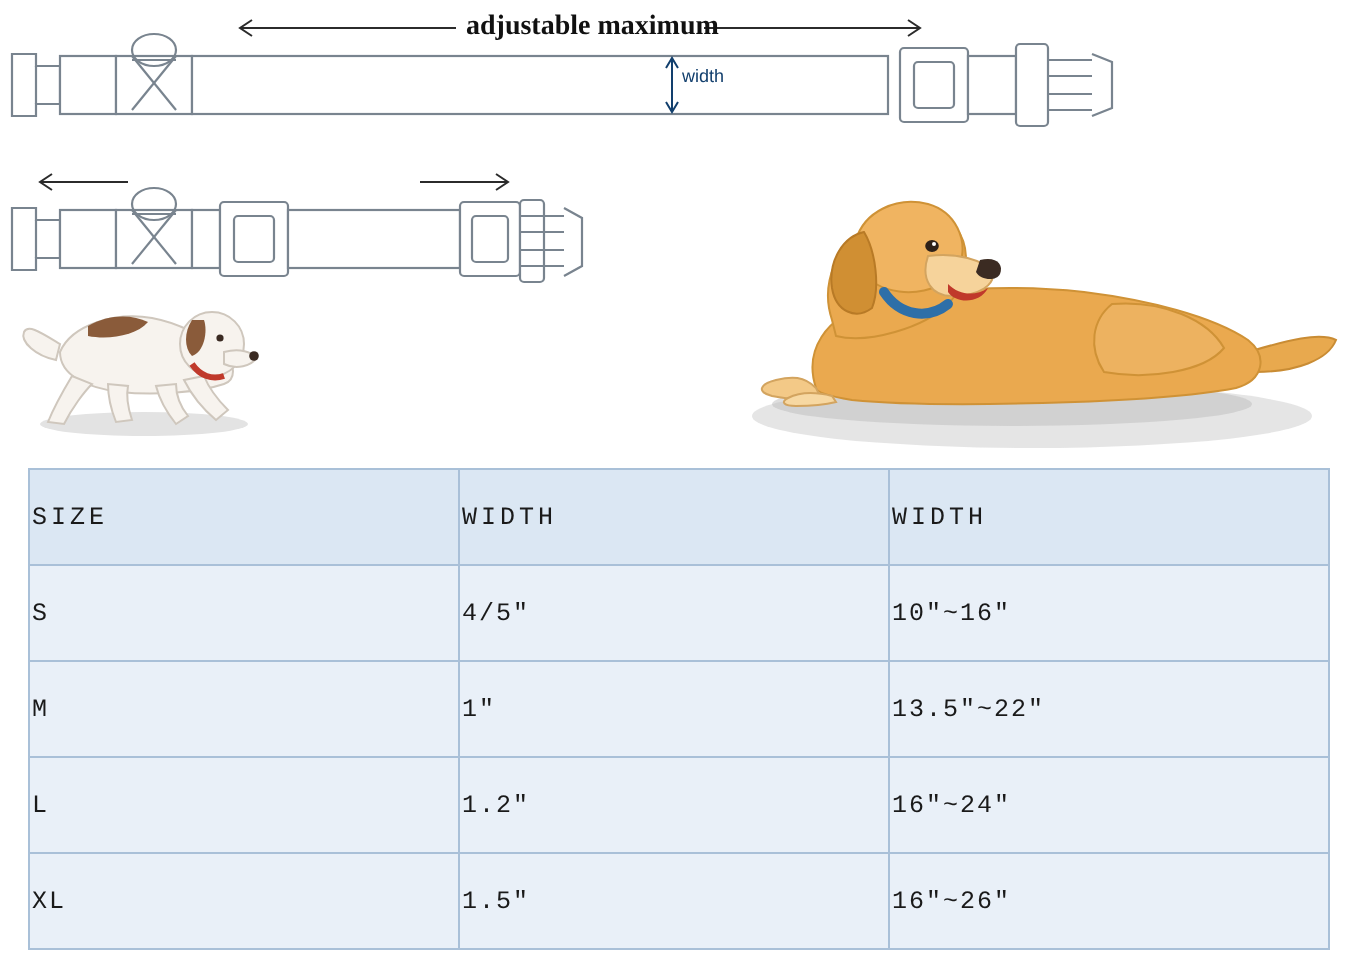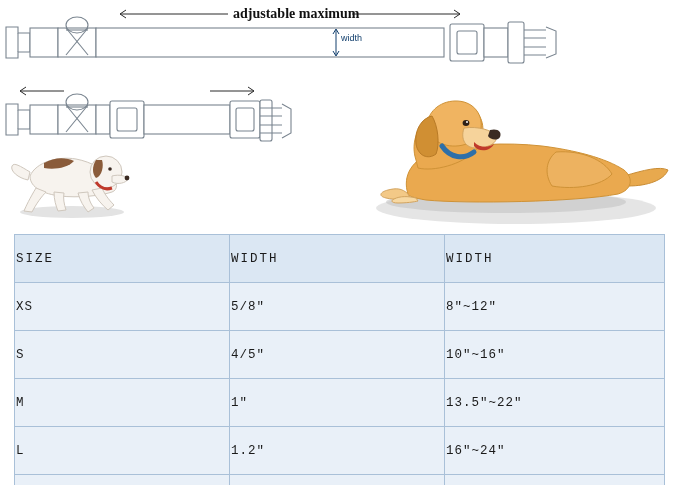--- a/index.html
+++ b/index.html
@@ -230,25 +230,20 @@
   </colgroup>
   <thead>
     <tr>
       <th>SIZE</th>
       <th>WIDTH</th>
       <th>WIDTH</th>
     </tr>
   </thead>
   <tbody>
     <tr>
-      <td>XS</td>
-      <td>5/8"</td>
-      <td>8"~12"</td>
-    </tr>
-    <tr>
       <td>S</td>
       <td>4/5"</td>
       <td>10"~16"</td>
     </tr>
     <tr>
       <td>M</td>
       <td>1"</td>
       <td>13.5"~22"</td>
     </tr>
     <tr>

